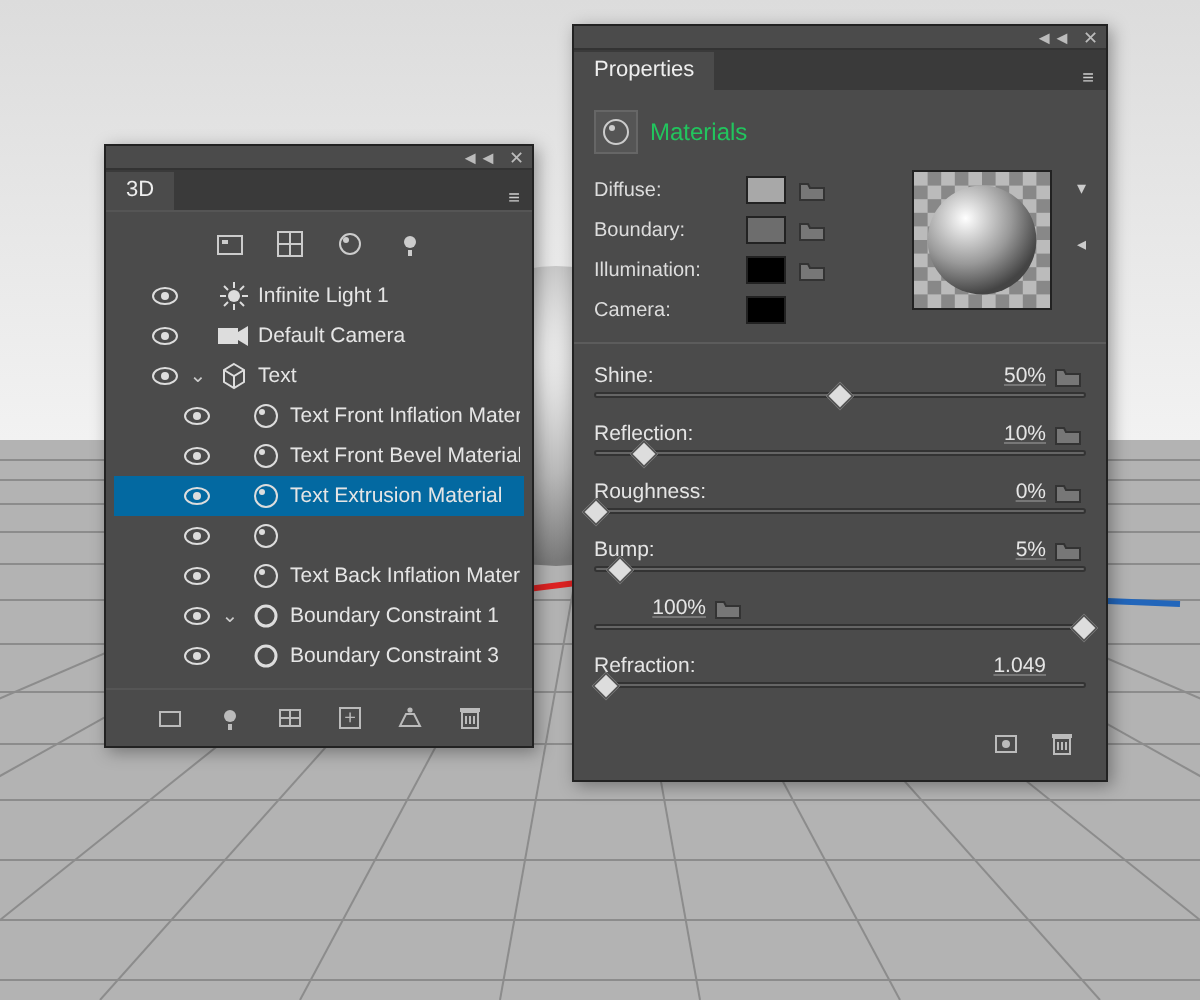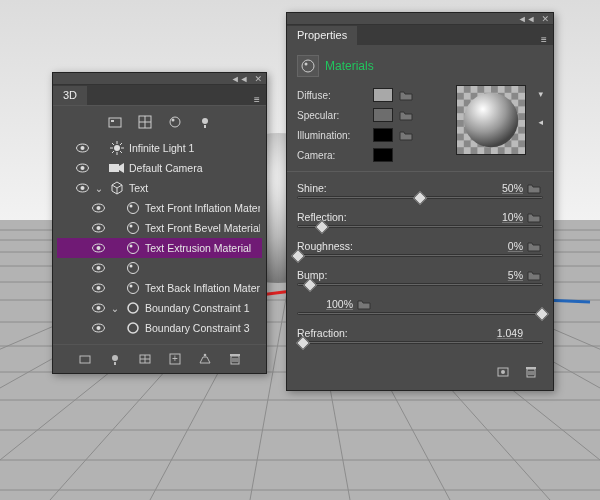--- a/index.html
+++ b/index.html
@@ -16,21 +16,21 @@
 
   .filter-row { display: flex; justify-content: center; gap: 14px; padding: 8px 0 6px; border-top: 1px solid #555; }
   .filter-ic { width: 16px; height: 16px; display: flex; align-items: center; justify-content: center; color: #ccc; cursor: pointer; }
 
   .tree { padding: 2px 4px 6px; }
   .row { display: flex; align-items: center; height: 20px; gap: 4px; padding: 0 2px; }
   .row .eye { width: 14px; display:flex; justify-content:center; }
   .row .tw  { width: 12px; display:flex; justify-content:center; color:#ccc; }
   .row .ico { width: 16px; display:flex; justify-content:center; }
   .row .lbl { flex:1; white-space:nowrap; overflow:hidden; font-size: 10.5px; color:#e5e5e5; }
-  .row.sel { background: #701a75; }
+  .row.sel { background: #0369a1; }
   .indent-1 { padding-left: 18px; }
   .indent-2 { padding-left: 34px; }
   .indent-3 { padding-left: 50px; }
 
   .footer { display:flex; justify-content:center; gap:14px; padding:6px 0; border-top:1px solid #555;}
   .footer .ic { width:16px; height:16px; display:flex; justify-content:center; align-items:center; color:#bbb; cursor:pointer;}
 
   
   .prop-body { padding: 6px 10px 10px; }
   .sect-row { display:flex; align-items:center; gap:6px; padding: 4px 0 8px; }
@@ -394,21 +394,21 @@
     <div class="two-col">
       <div class="swatch-col">
         <div class="swatch-row">
           <div class="swatch-label">Diffuse:</div>
           <div class="swatch-box" style="background: rgb(168, 168, 168);"></div>
           <svg class="mini-folder">
               <path d="M1 3h4l1 2h7v6H1z" fill="#777" stroke="#333"></path>
             </svg>
         </div>
         <div class="swatch-row">
-          <div class="swatch-label">Specular:</div>
+          <div class="swatch-label">Boundary:</div>
           <div class="swatch-box" style="background: rgb(109, 109, 109);"></div>
           <svg class="mini-folder">
               <path d="M1 3h4l1 2h7v6H1z" fill="#777" stroke="#333"></path>
             </svg>
         </div>
         <div class="swatch-row">
           <div class="swatch-label">Illumination:</div>
           <div class="swatch-box" style="background: rgb(0, 0, 0);"></div>
           <svg class="mini-folder">
               <path d="M1 3h4l1 2h7v6H1z" fill="#777" stroke="#333"></path>

